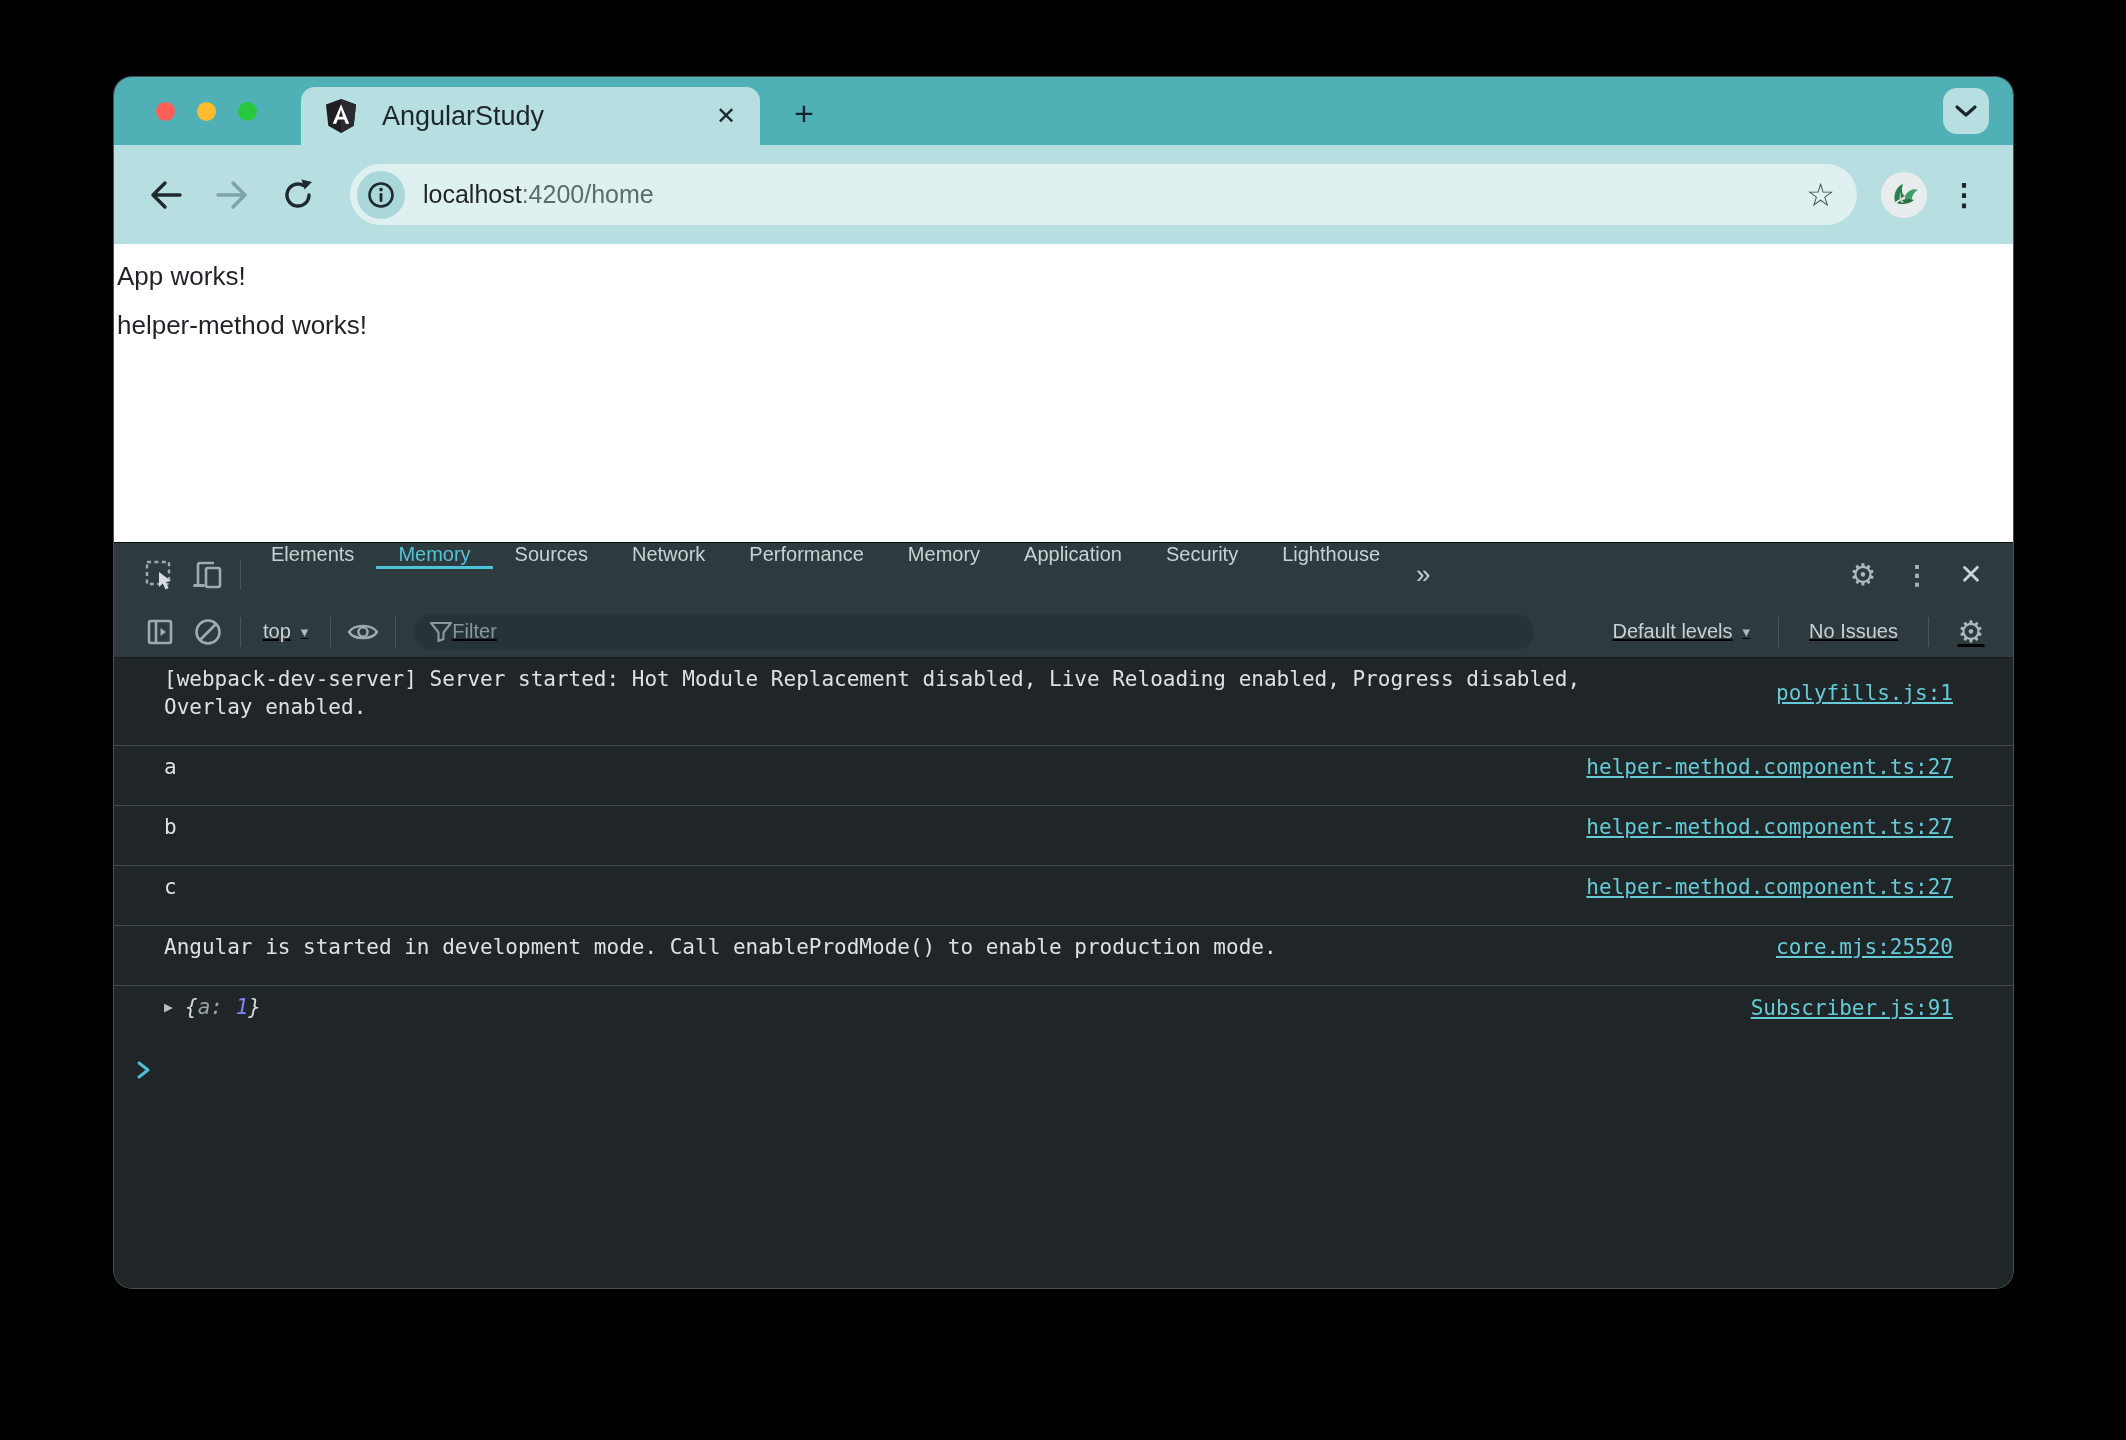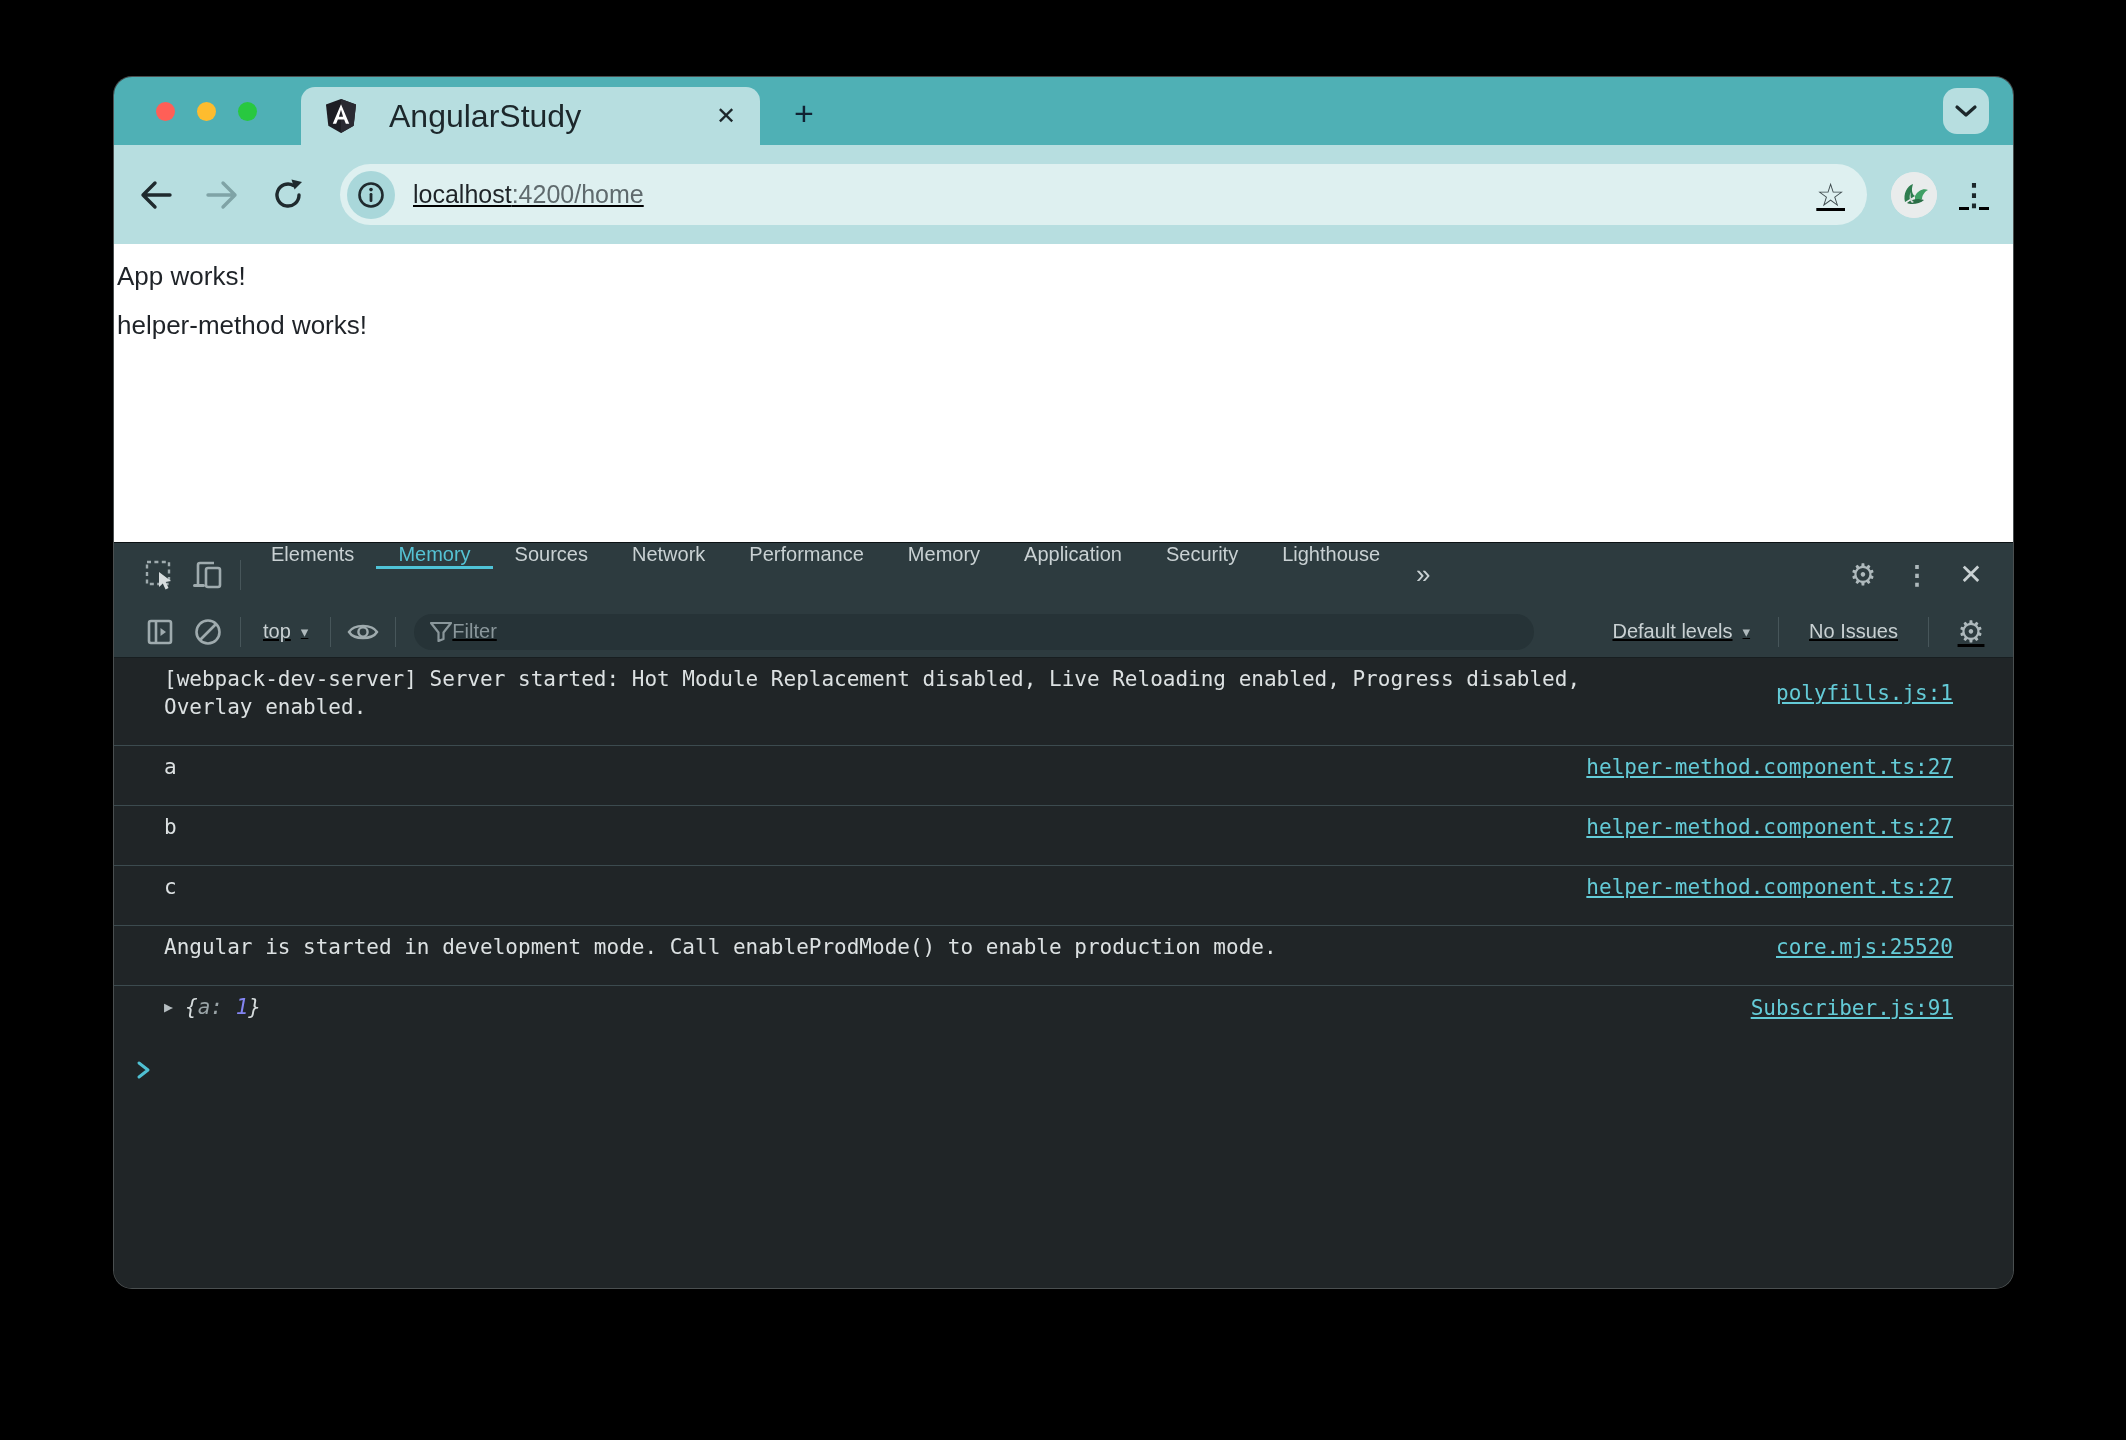--- a/index.html
+++ b/index.html
@@ -11,29 +11,29 @@
     box-shadow:0 0 0 1px #4a4f50, 0 20px 60px rgba(0,0,0,.6); display:flex; flex-direction:column; }
 
   
   .tabstrip { height:68px; background:#4FB0B5; display:flex; align-items:flex-end; position:relative; flex:0 0 auto; }
   .traffic { position:absolute; left:42px; top:0; height:68px; display:flex; align-items:center; gap:22px; }
   .traffic span { width:19px; height:19px; border-radius:50%; display:block; }
   .tl-red{ background:#FF5F57; } .tl-yellow{ background:#FEBC2E; } .tl-green{ background:#28C840; }
   .tab { position:absolute; left:187px; bottom:0; width:459px; height:58px; background:#B7DEE0;
     border-radius:14px 14px 0 0; display:flex; align-items:center; padding:0 20px 0 24px; }
   .favicon { width:32px; height:34px; flex:0 0 auto; }
-  .tab-title { font-size:32px; color:#1C272B; margin-left:32px; flex:1; white-space:nowrap; overflow:hidden; }
+  .tab-title { font-size:27px; color:#1C272B; margin-left:25px; flex:1; white-space:nowrap; overflow:hidden; }
   .tab-close { font-size:24px; color:#1C272B; line-height:1; cursor:default; padding:4px; }
   .newtab { position:absolute; left:668px; bottom:10px; width:44px; height:44px; display:flex; align-items:center;
     justify-content:center; font-size:34px; color:#123; font-weight:300; }
   .win-chevron { position:absolute; right:24px; top:11px; width:46px; height:46px; border-radius:14px;
     background:#B7DEE0; display:flex; align-items:center; justify-content:center; }
 
   
-  .toolbar { height:99px; background:#B7DEE0; display:flex; align-items:center; padding:0 16px; gap:14px; flex:0 0 auto;text-decoration:underline; }
+  .toolbar { height:99px; background:#B7DEE0; display:flex; align-items:center; padding:0 26px; gap:14px; flex:0 0 auto; }
   .nav-btn { width:52px; height:52px; display:flex; align-items:center; justify-content:center; flex:0 0 auto; }
   .urlbar { flex:1; height:61px; background:#DEF0F0; border-radius:31px; display:flex; align-items:center;
     margin-left:12px; padding:0 22px 0 7px; min-width:0; }
   .site-info { width:48px; height:48px; border-radius:50%; background:#A9D7DA; display:flex; align-items:center;
     justify-content:center; flex:0 0 auto; }
   .url-text { margin-left:18px; font-size:25px; white-space:nowrap; flex:1; min-width:0; }
   .url-host { color:#1F2428; }
   .url-path { color:#5F6A6D; }
   .bookmark { font-size:32px; color:#3E4A4D; line-height:1; }
   .avatar { width:46px; height:46px; border-radius:50%; background:#E9ECEC; display:flex; align-items:center;

